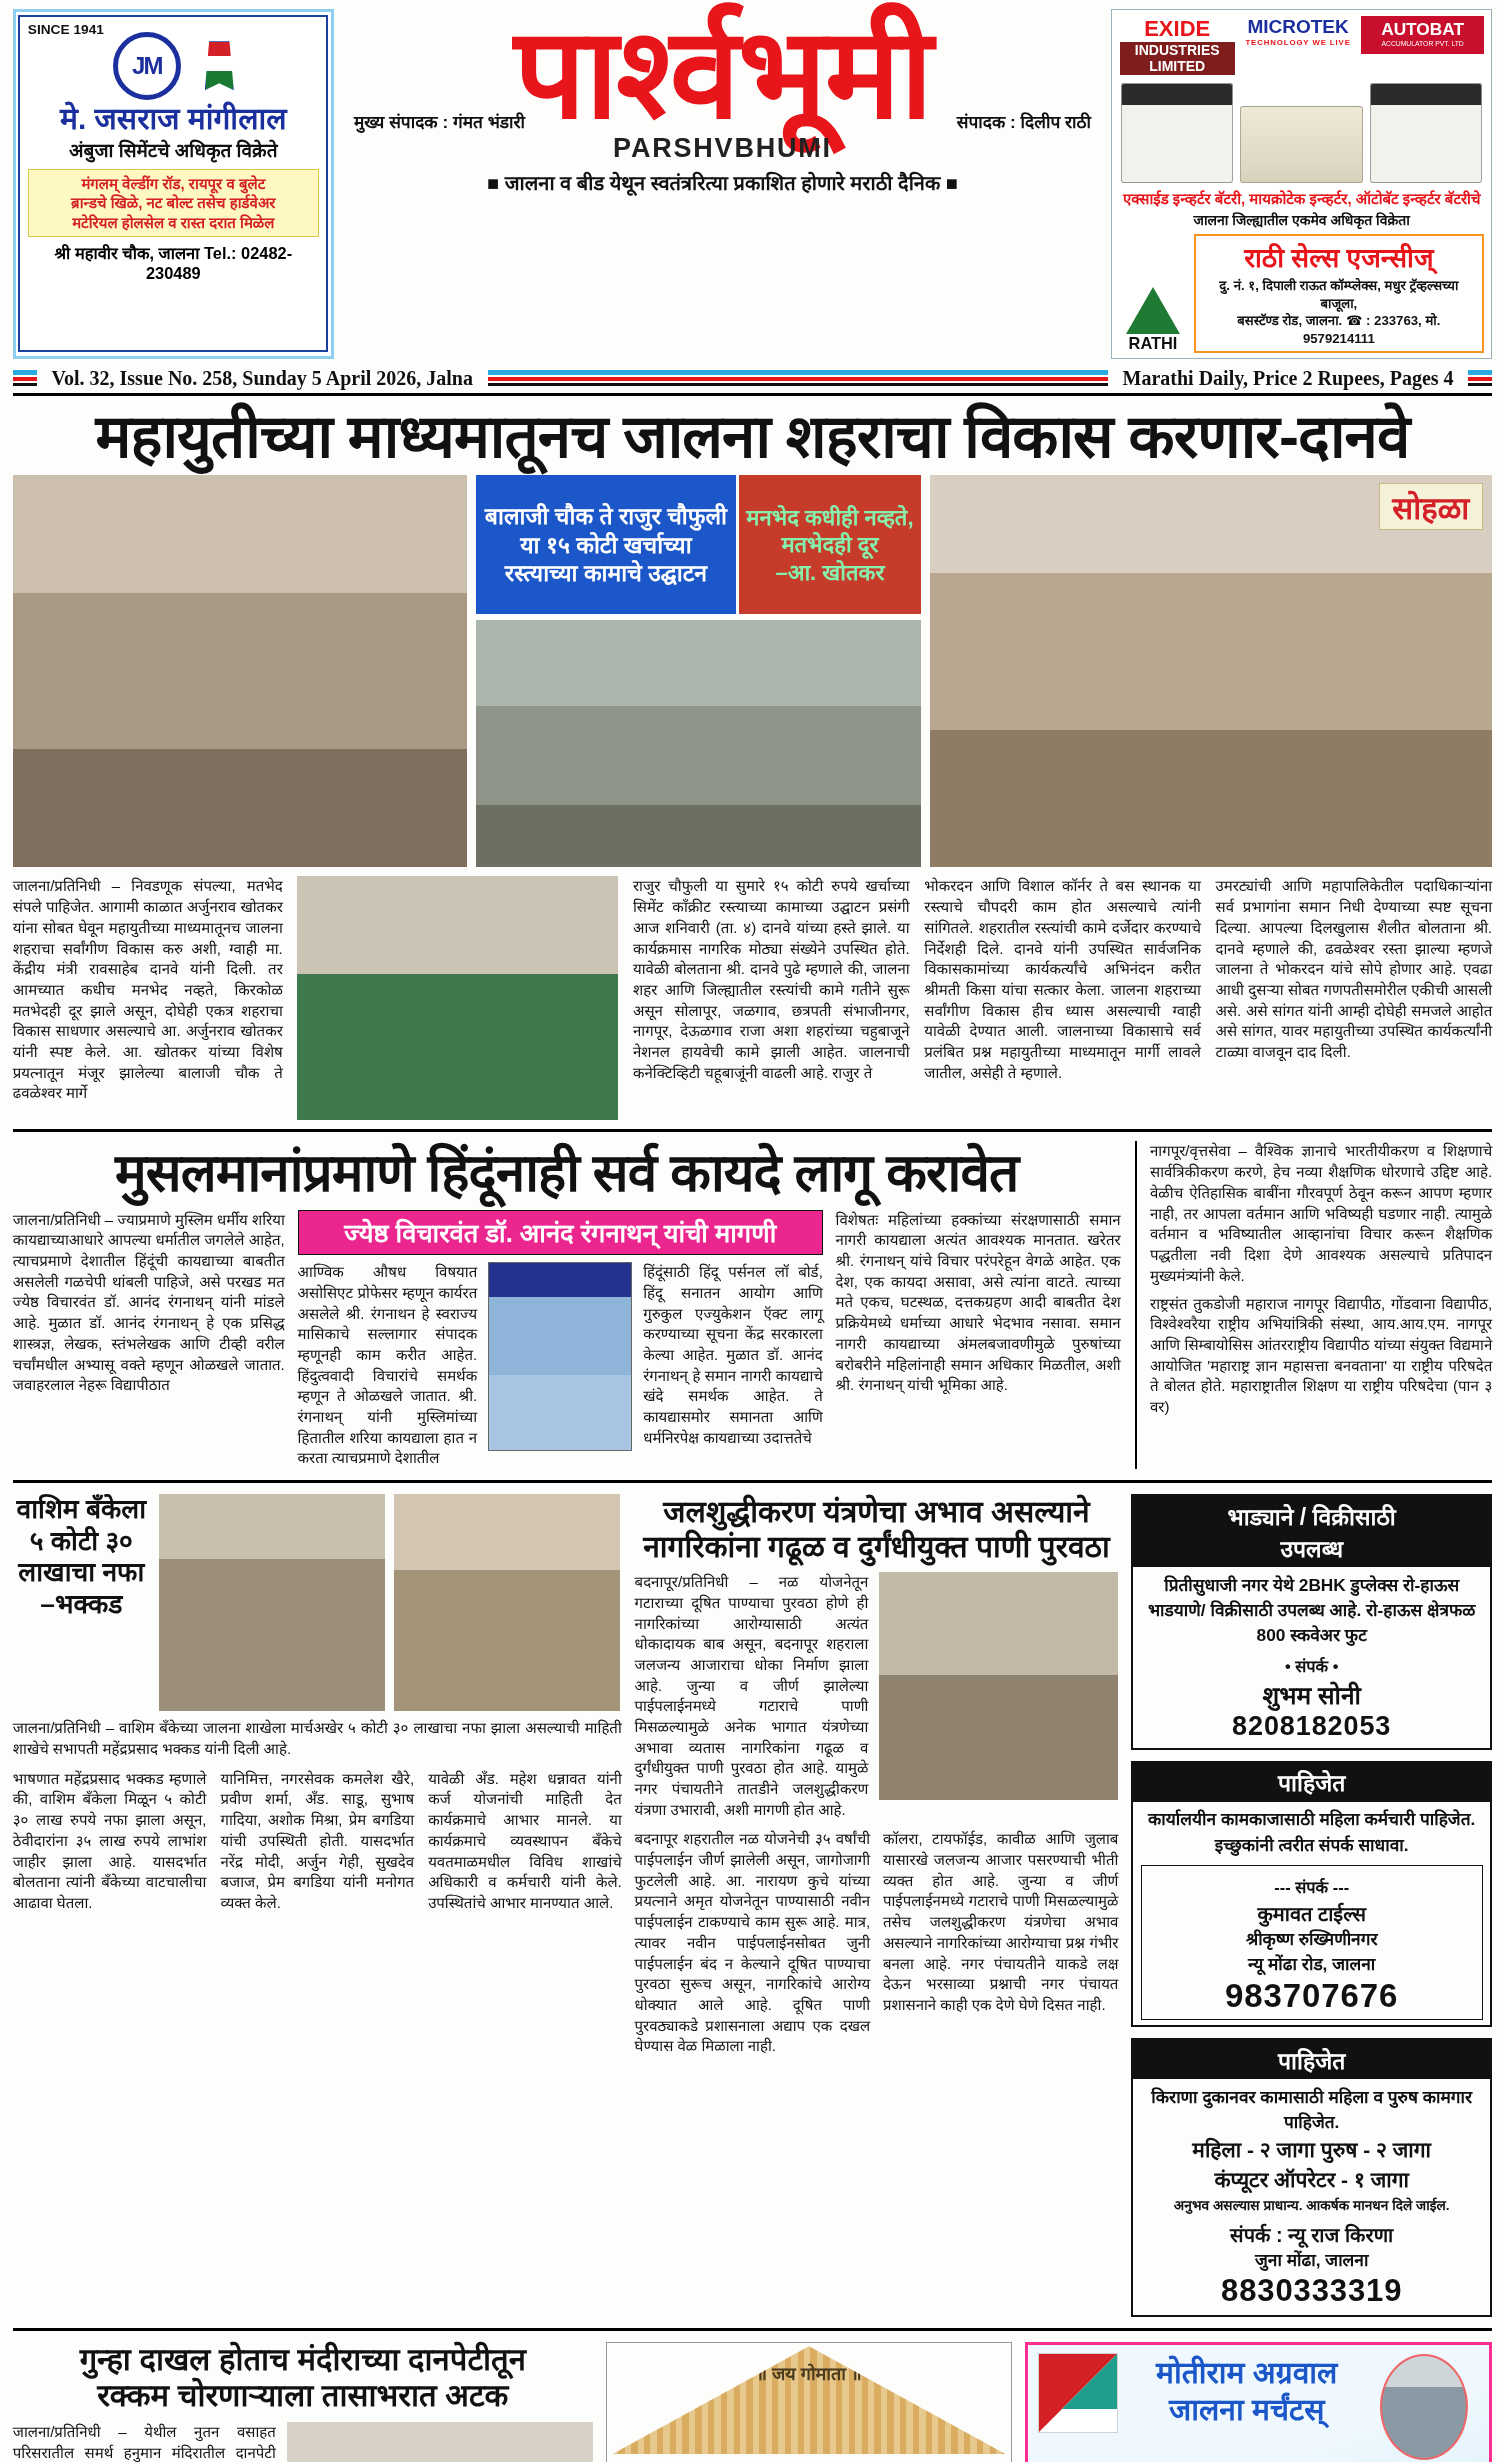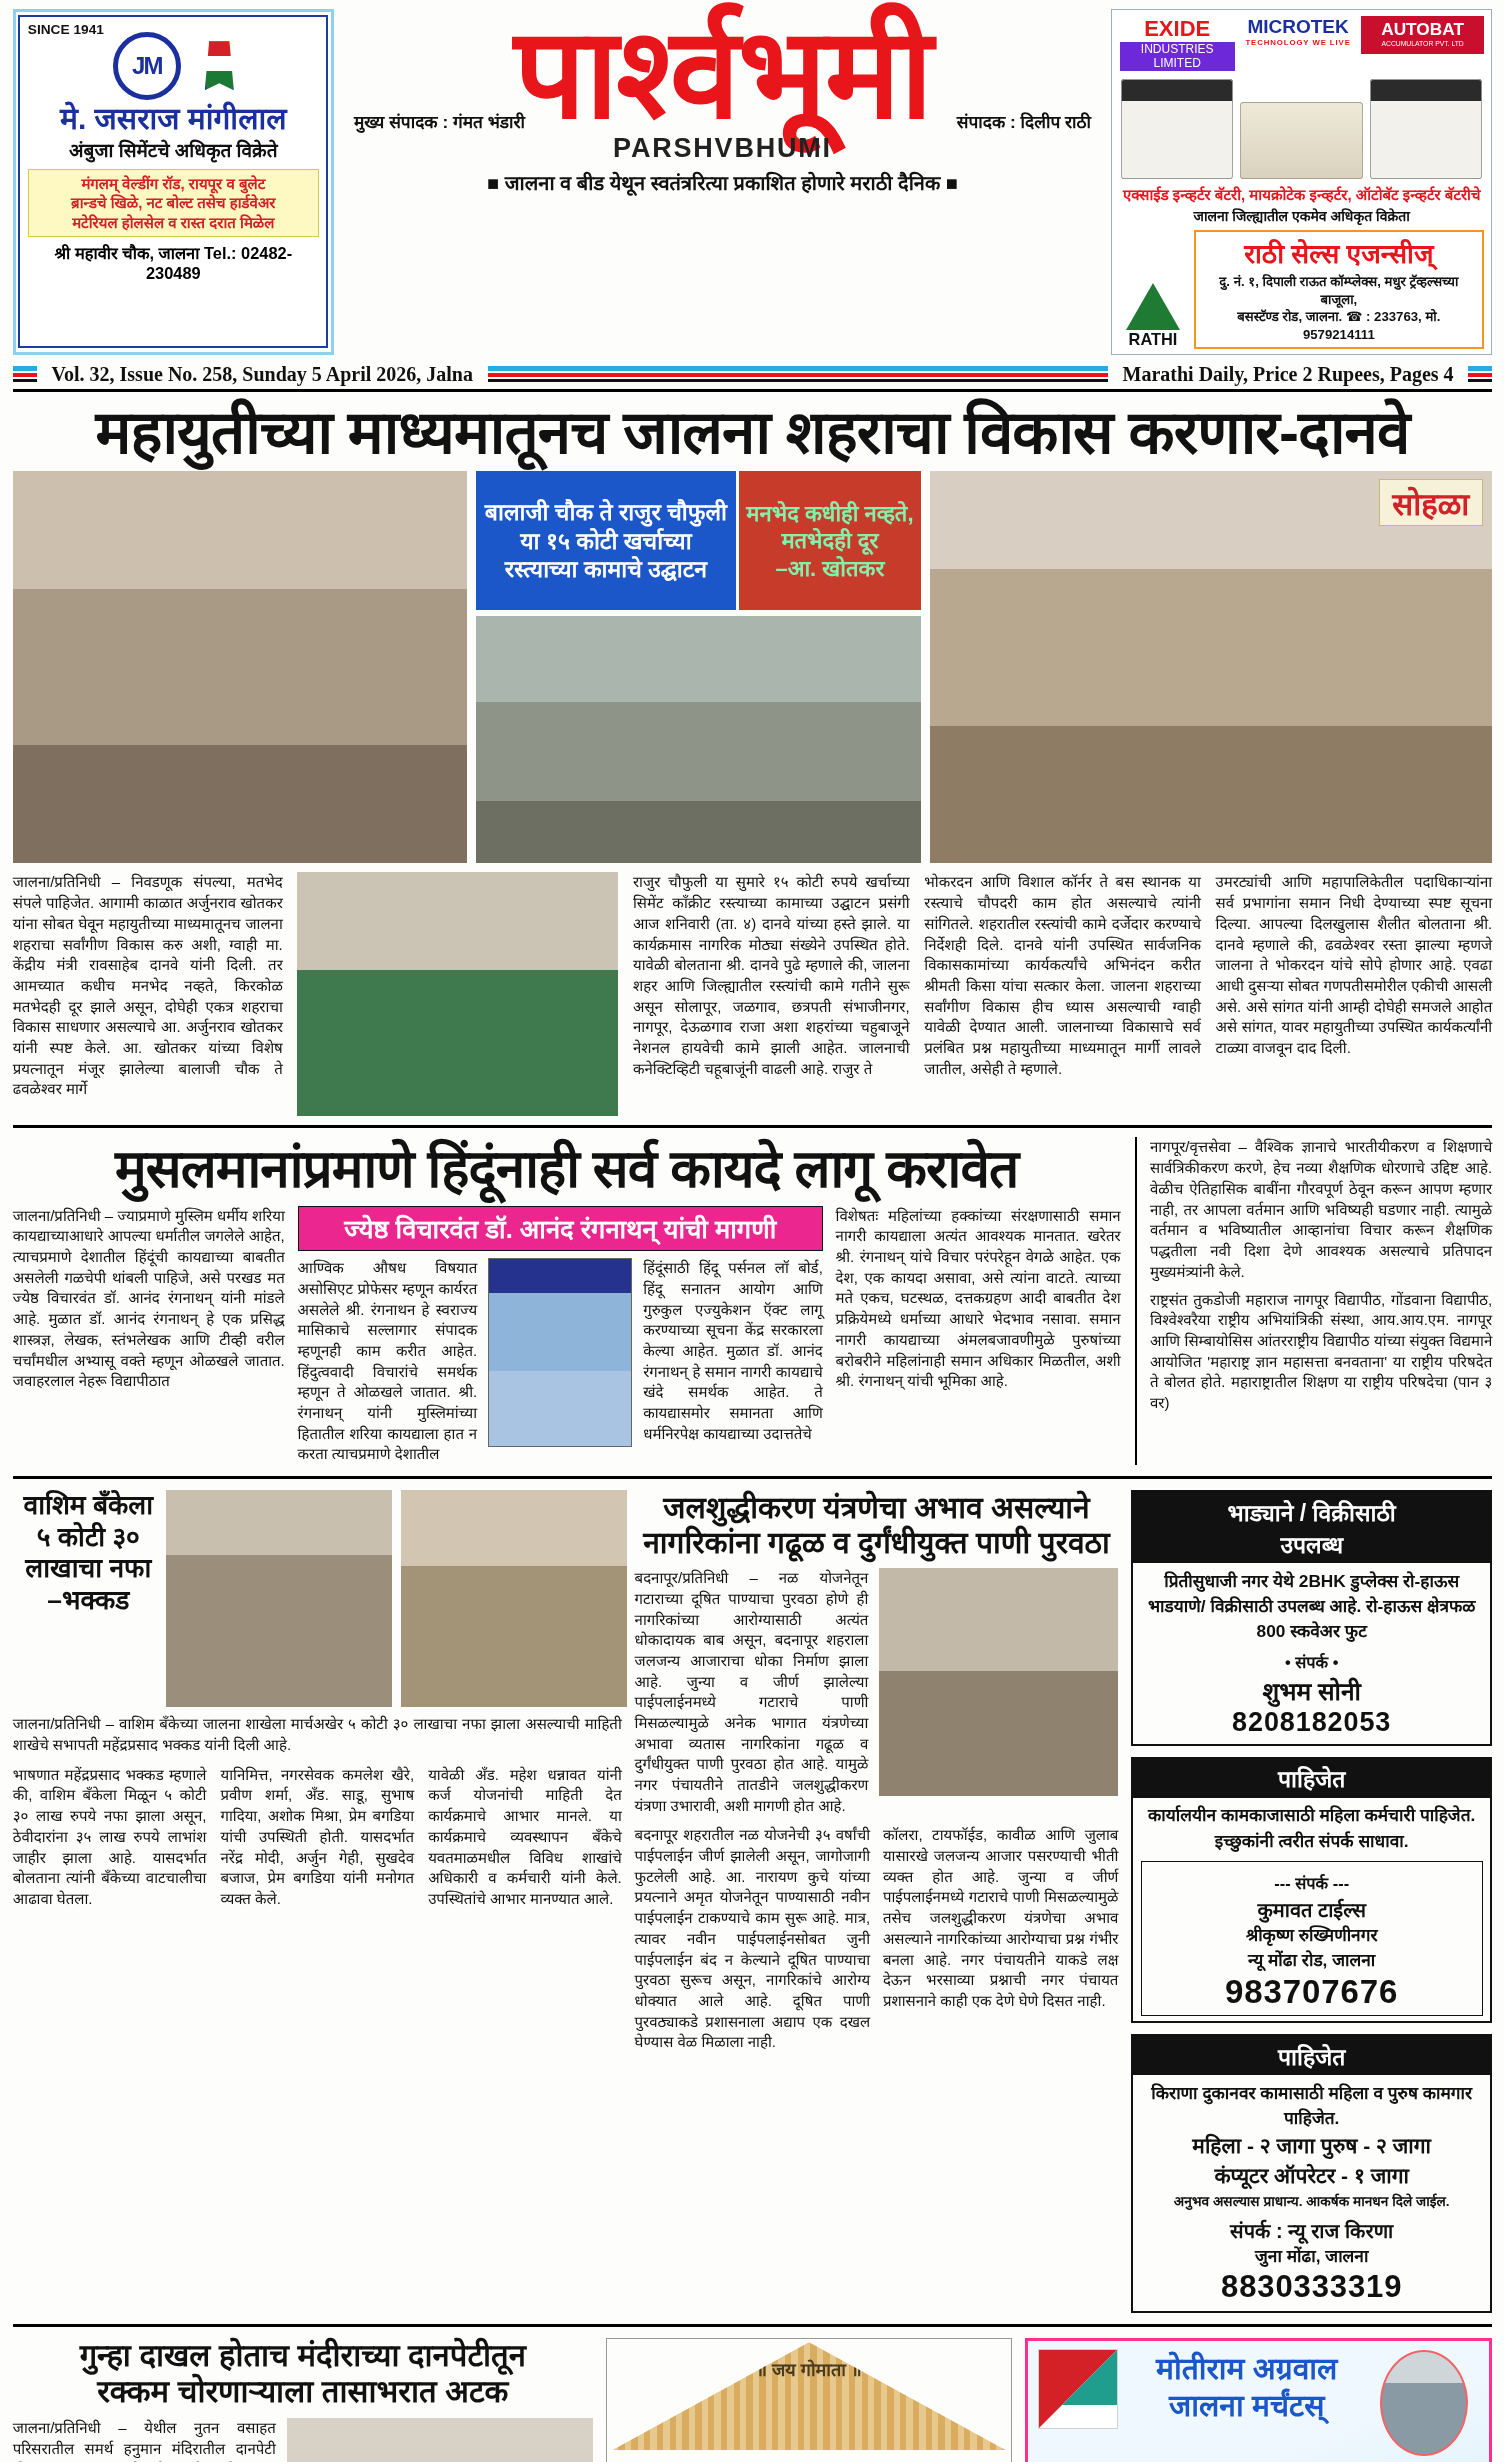--- a/index.html
+++ b/index.html
@@ -25,21 +25,21 @@
   .masthead-center{flex:1;display:flex;flex-direction:column;align-items:center;justify-content:flex-start;padding-top:1.8px;}
   .np-title{color:#e8151b;font-weight:800;font-size:126px;line-height:1.0;letter-spacing:-1.8px;}
   .editors-row{width:100%;display:flex;justify-content:space-between;margin-top:-27px;padding:0 7.3px;box-sizing:border-box;}
   .editors-row div{font-weight:800;font-size:17.3px;}
   .np-latin{font-weight:800;font-size:27px;letter-spacing:1.8px;margin-top:0px;color:#222;}
   .np-tagline{font-weight:800;font-size:20px;margin-top:5.5px;}
   .ad-right{width:381px;border:1.8px solid #9ab0bb;background:#fff;flex:none;padding:5.5px 7.3px;box-sizing:border-box;text-align:center;}
   .brands{display:flex;justify-content:space-between;align-items:flex-start;gap:5.5px;}
   .brand{flex:1;}
   .brand-exide{color:#e8151b;font-weight:800;font-size:22px;}
-  .brand-exide small{display:block;font-size:12px;color:#fff;background:#6d28d9;padding:0.9px 1.8px;font-weight:400;}
+  .brand-exide small{display:block;font-size:14px;color:#fff;background:#7f1d1d;padding:0.9px 1.8px;font-weight:700;}
   .brand-microtek{color:#1b2f9e;font-weight:800;font-size:19px;}
   .brand-microtek small{display:block;font-size:7.8px;color:#e8151b;font-weight:700;letter-spacing:0.9px;}
   .brand-autobat{background:#c8102e;color:#fff;font-weight:800;font-size:17.3px;padding:3.6px 3.6px 7.3px;}
   .brand-autobat small{display:block;font-size:6.8px;font-weight:400;}
   .batteries{display:flex;justify-content:space-between;align-items:flex-end;gap:7.3px;margin:7.3px 1.8px 5.5px;}
   .battery{flex:1;height:100px;border-radius:3.6px;background:linear-gradient(180deg,#2b2b2b 0 22%,#f2f1ec 22% 100%);
            box-shadow:inset 0 0 0 0.9px #999;}
   .inverter{flex:1.1;height:77px;border-radius:3.6px;background:linear-gradient(180deg,#efe9d8,#d8d2bd);box-shadow:inset 0 0 0 0.9px #a9a290;}
   .ad-right-l1{color:#e8151b;font-weight:800;font-size:15px;}
   .ad-right-l2{font-weight:800;font-size:14px;margin-top:1.8px;}
@@ -83,21 +83,21 @@
   .headline2{font-size:53px;font-weight:800;text-align:center;line-height:1.05;margin:3.6px 0 9px;letter-spacing:-0.9px;}
   .hindu-grid{display:grid;grid-template-columns:272px 1fr 285px;gap:12.8px;}
   .hindu-center .pink-banner{background:#ec268f;color:#fff;border:1.8px solid #111;text-align:center;
       font-weight:800;font-size:25.5px;padding:4.6px 3.6px;margin-bottom:7.3px;}
   .hindu-inner{display:grid;grid-template-columns:1fr 144px 1fr;gap:11px;}
   .portrait{height:187px;background:linear-gradient(180deg,#25338f 0 18%,#8fb4d9 18% 60%,#a8c4e2 60% 100%);border:0.9px solid #666;}
   .cm-col{border-left:2.7px solid #000;padding-left:12.8px;}
   .cm-head{font-size:23px;font-weight:800;line-height:1.25;text-align:justify;margin:0 0 7.3px;}
   
   .lower-row{display:grid;grid-template-columns:609px 1fr 361px;gap:12.8px;margin-top:11px;border-bottom:3.6px solid #000;padding-bottom:11px;}
-  .washim-top{display:grid;grid-template-columns:137px 226px 226px;gap:9px;margin-left:7px;}
+  .washim-top{display:grid;grid-template-columns:137px 226px 226px;gap:9px;}
   .washim-headline{font-size:26.4px;font-weight:800;text-align:center;line-height:1.2;margin:0;}
   .washim-photo1{height:217px;background:linear-gradient(180deg,#c9bfae 0 30%,#9b8f7c 30% 100%);}
   .washim-photo2{height:217px;background:linear-gradient(180deg,#d2c6b2 0 35%,#a39478 35% 100%);}
   .washim-cols{display:grid;grid-template-columns:1fr 1fr 1fr;gap:14px;margin-top:9px;}
   .water-head{font-size:30px;font-weight:800;text-align:center;line-height:1.18;margin:0 0 7.3px;}
   .water-grid{display:grid;grid-template-columns:1fr 239px;gap:11px;}
   .water-photo{height:228px;background:linear-gradient(180deg,#c3b9a8 0 45%,#8f826e 45% 100%);}
   .water-cols{display:grid;grid-template-columns:1fr 1fr;gap:12.8px;margin-top:9px;}
   
   .classifieds{display:flex;flex-direction:column;gap:11px;}

